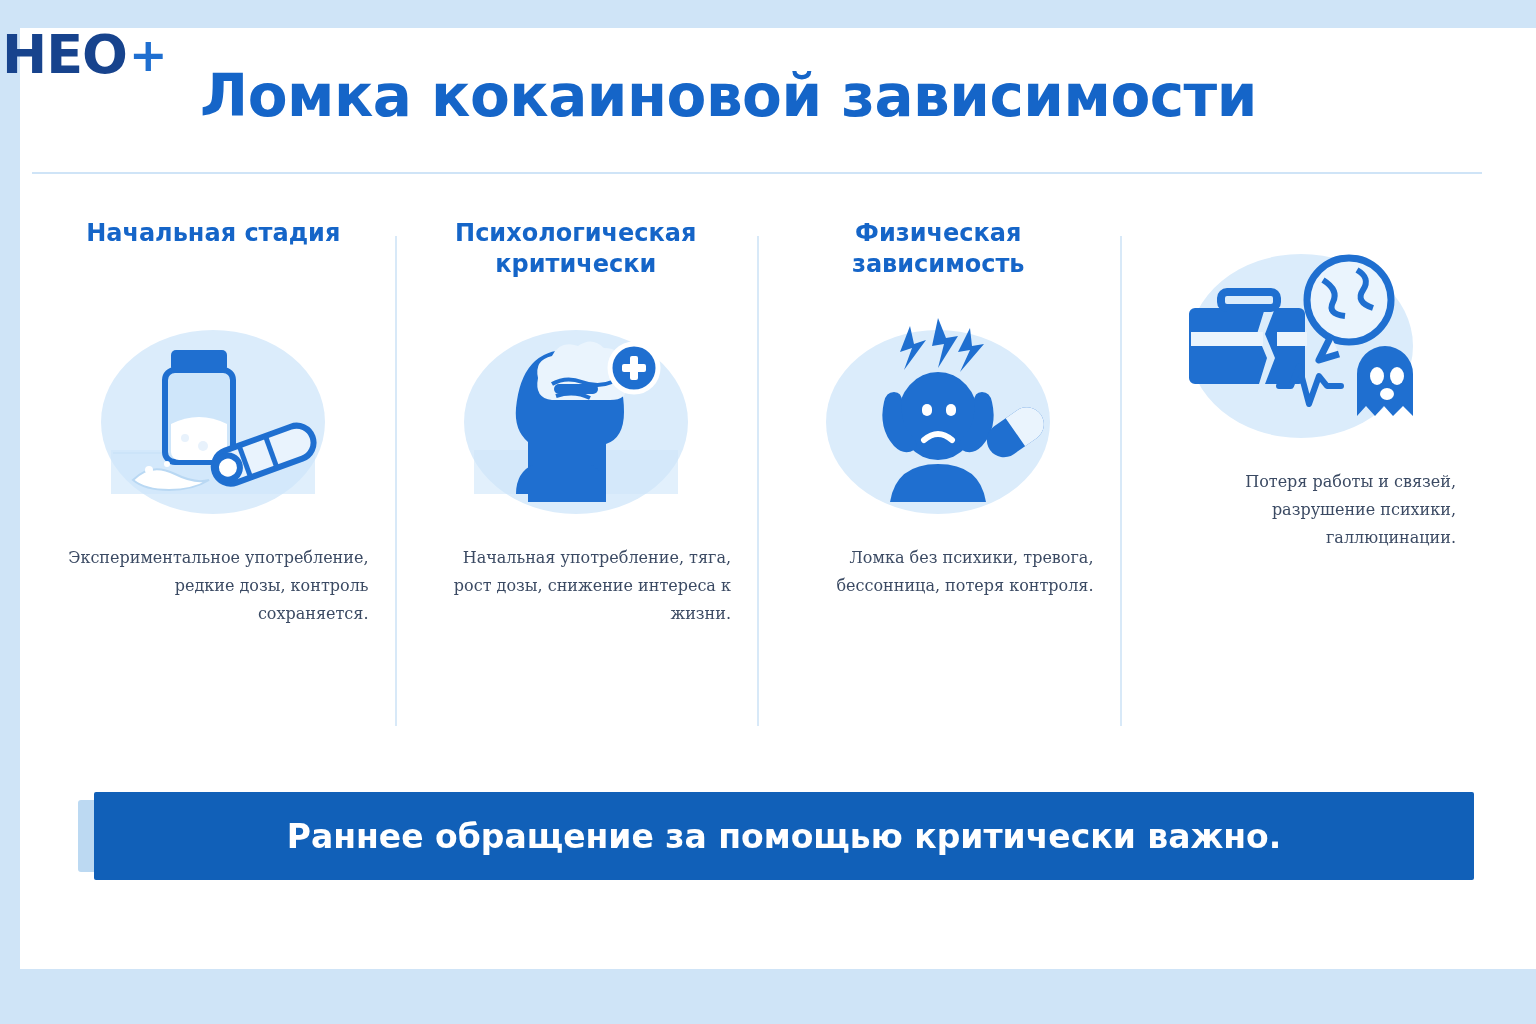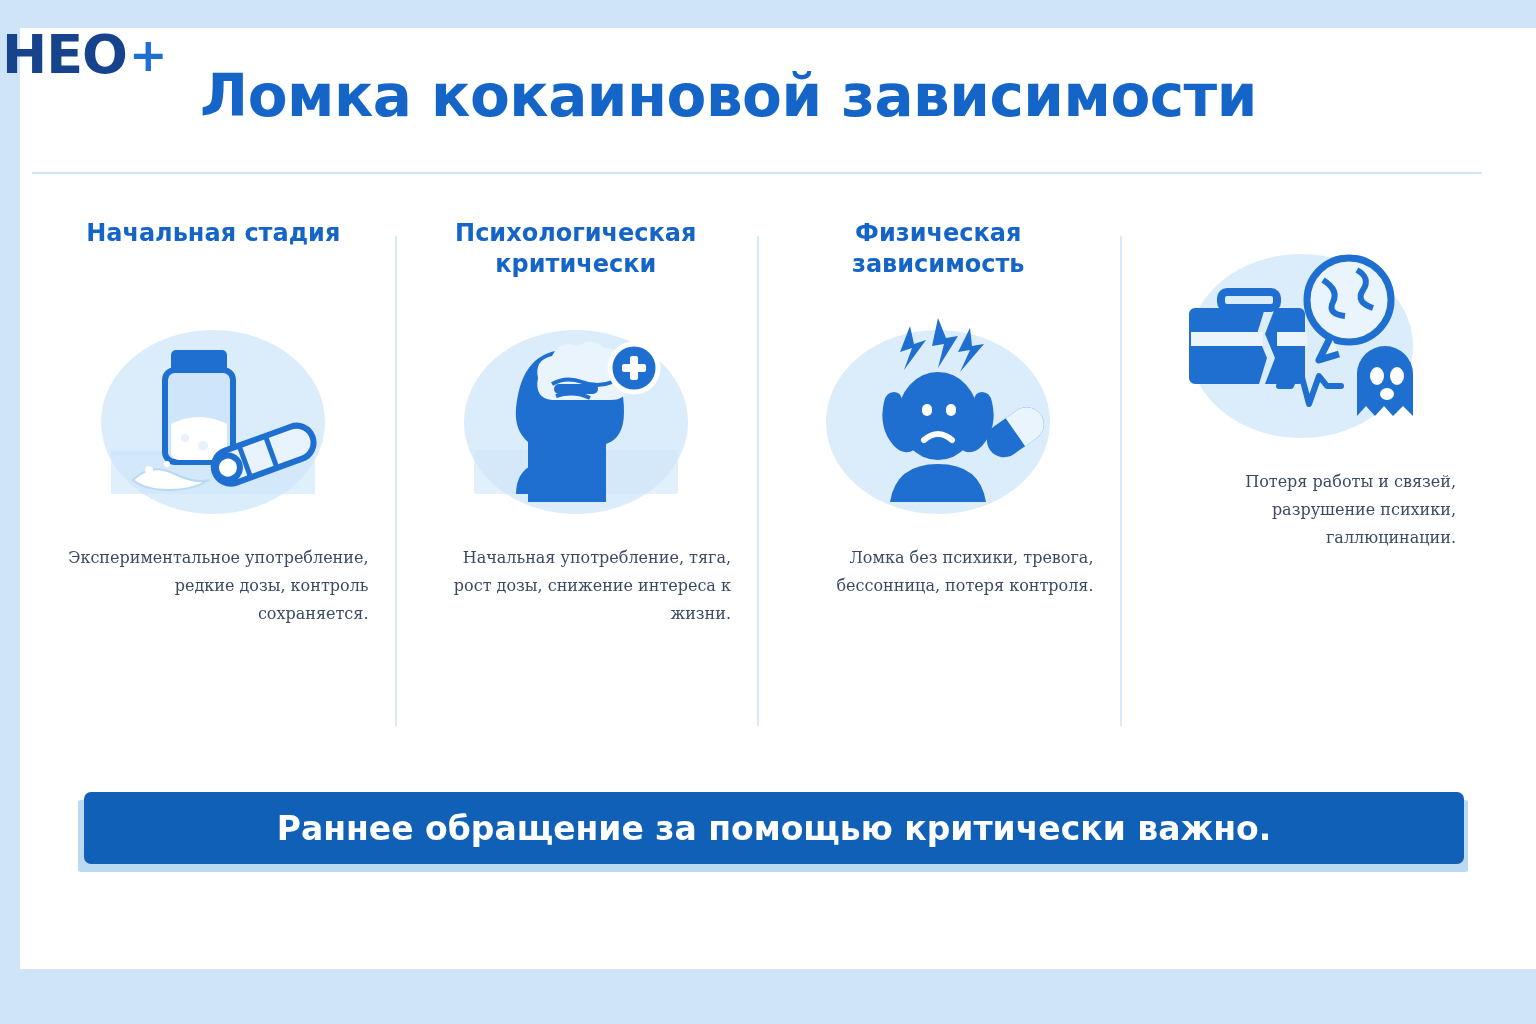--- a/index.html
+++ b/index.html
@@ -145,32 +145,32 @@
     position: absolute;
     left: 78px;
     top: 800px;
     width: 1390px;
     height: 72px;
     background: #bcd9f2;
     border-radius: 3px;
   }
   .banner {
     position: absolute;
-    left: 84px;
+    left: 94px;
     top: 792px;
     width: 1380px;
-    height: 72px;
+    height: 88px;
     background: #1160b8;
     color: #ffffff;
     font-size: 33px;
     font-weight: 700;
     display: flex;
     align-items: center;
     justify-content: center;
-    border-radius: 7px;
+    border-radius: 2px;
     font-family: "DejaVu Sans", sans-serif;
   }
 </style>
 </head>
 <body>
 
 <div class="poster">
 
   <div class="top-bar"></div>
   <div class="left-bar"></div>

